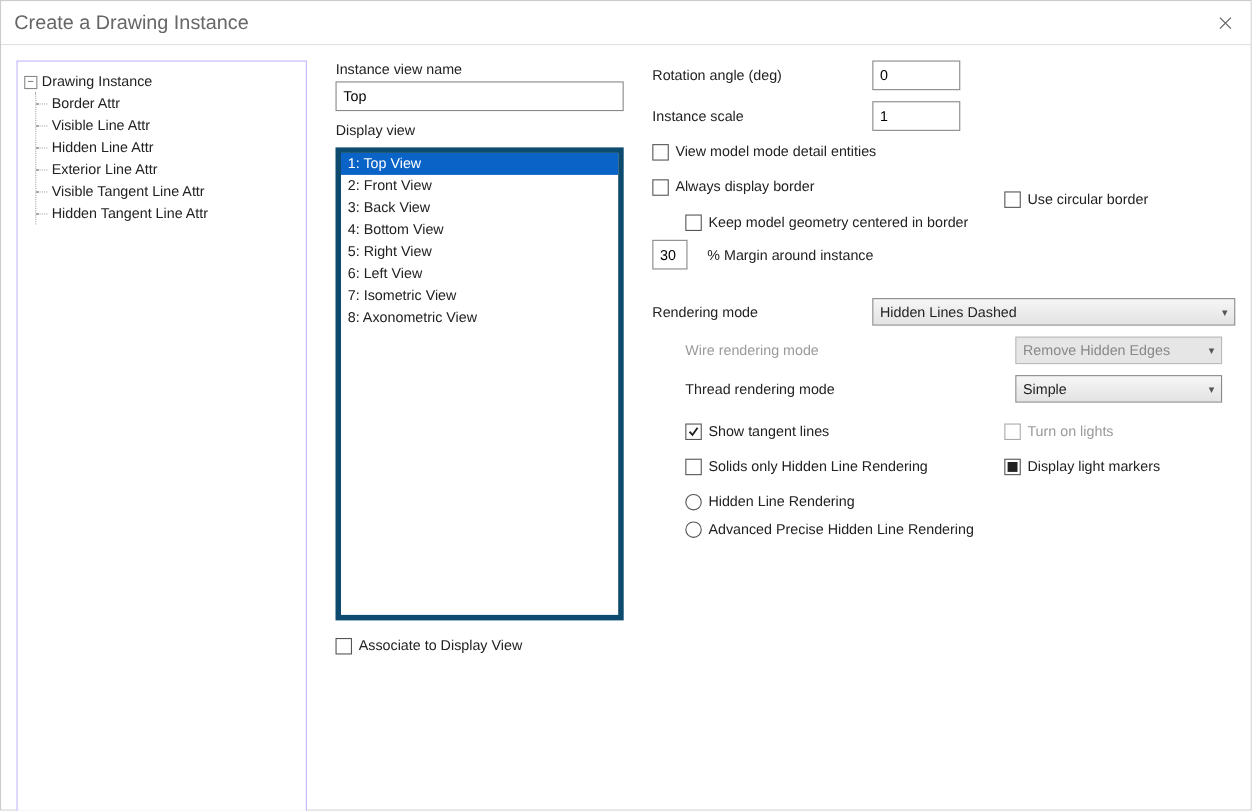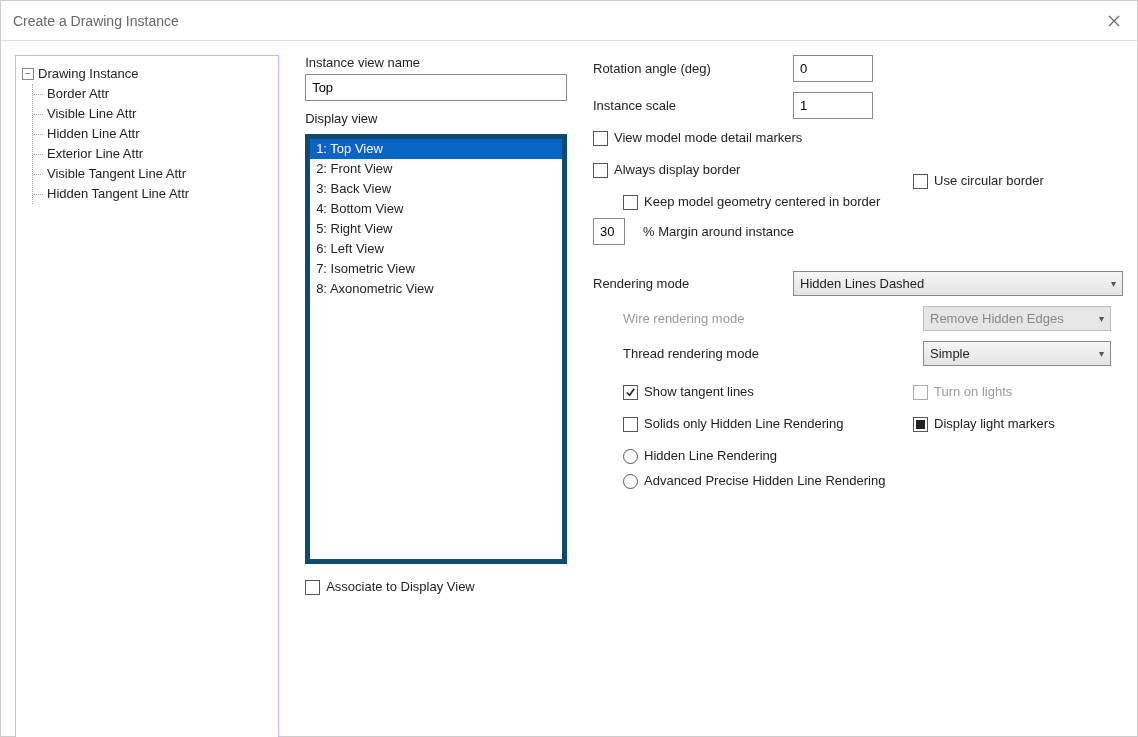--- a/index.html
+++ b/index.html
@@ -19,21 +19,21 @@
     display: flex;
     flex-direction: column;
   }
   .titlebar {
     height: 40px;
     display: flex;
     align-items: center;
     padding-left: 12px;
     border-bottom: 1px solid #e0e0e0;
     color: #666;
-    font-size: 14px;
+    font-size: 18px;
   }
   .titlebar .title { flex: 1; }
   .close-btn {
     width: 46px; height: 40px;
     display: flex; align-items: center; justify-content: center;
     color: #666;
   }
   .close-btn svg { width: 12px; height: 12px; }
   .body {
     flex: 1;
@@ -280,21 +280,21 @@
         <div class="labelcol">Rotation angle (deg)</div>
         <input type="text" class="textbox small" value="0" style="">
       </div>
       <div class="row">
         <div class="labelcol">Instance scale</div>
         <input type="text" class="textbox small" value="1" style="">
       </div>
 
       <div class="checkbox-row">
         <span class="chk"></span>
-        <span>View model mode detail markers</span>
+        <span>View model mode detail entities</span>
       </div>
 
       <div class="two-col">
         <div>
           <div class="checkbox-row">
             <span class="chk"></span>
             <span>Always display border</span>
           </div>
         </div>
       </div>

